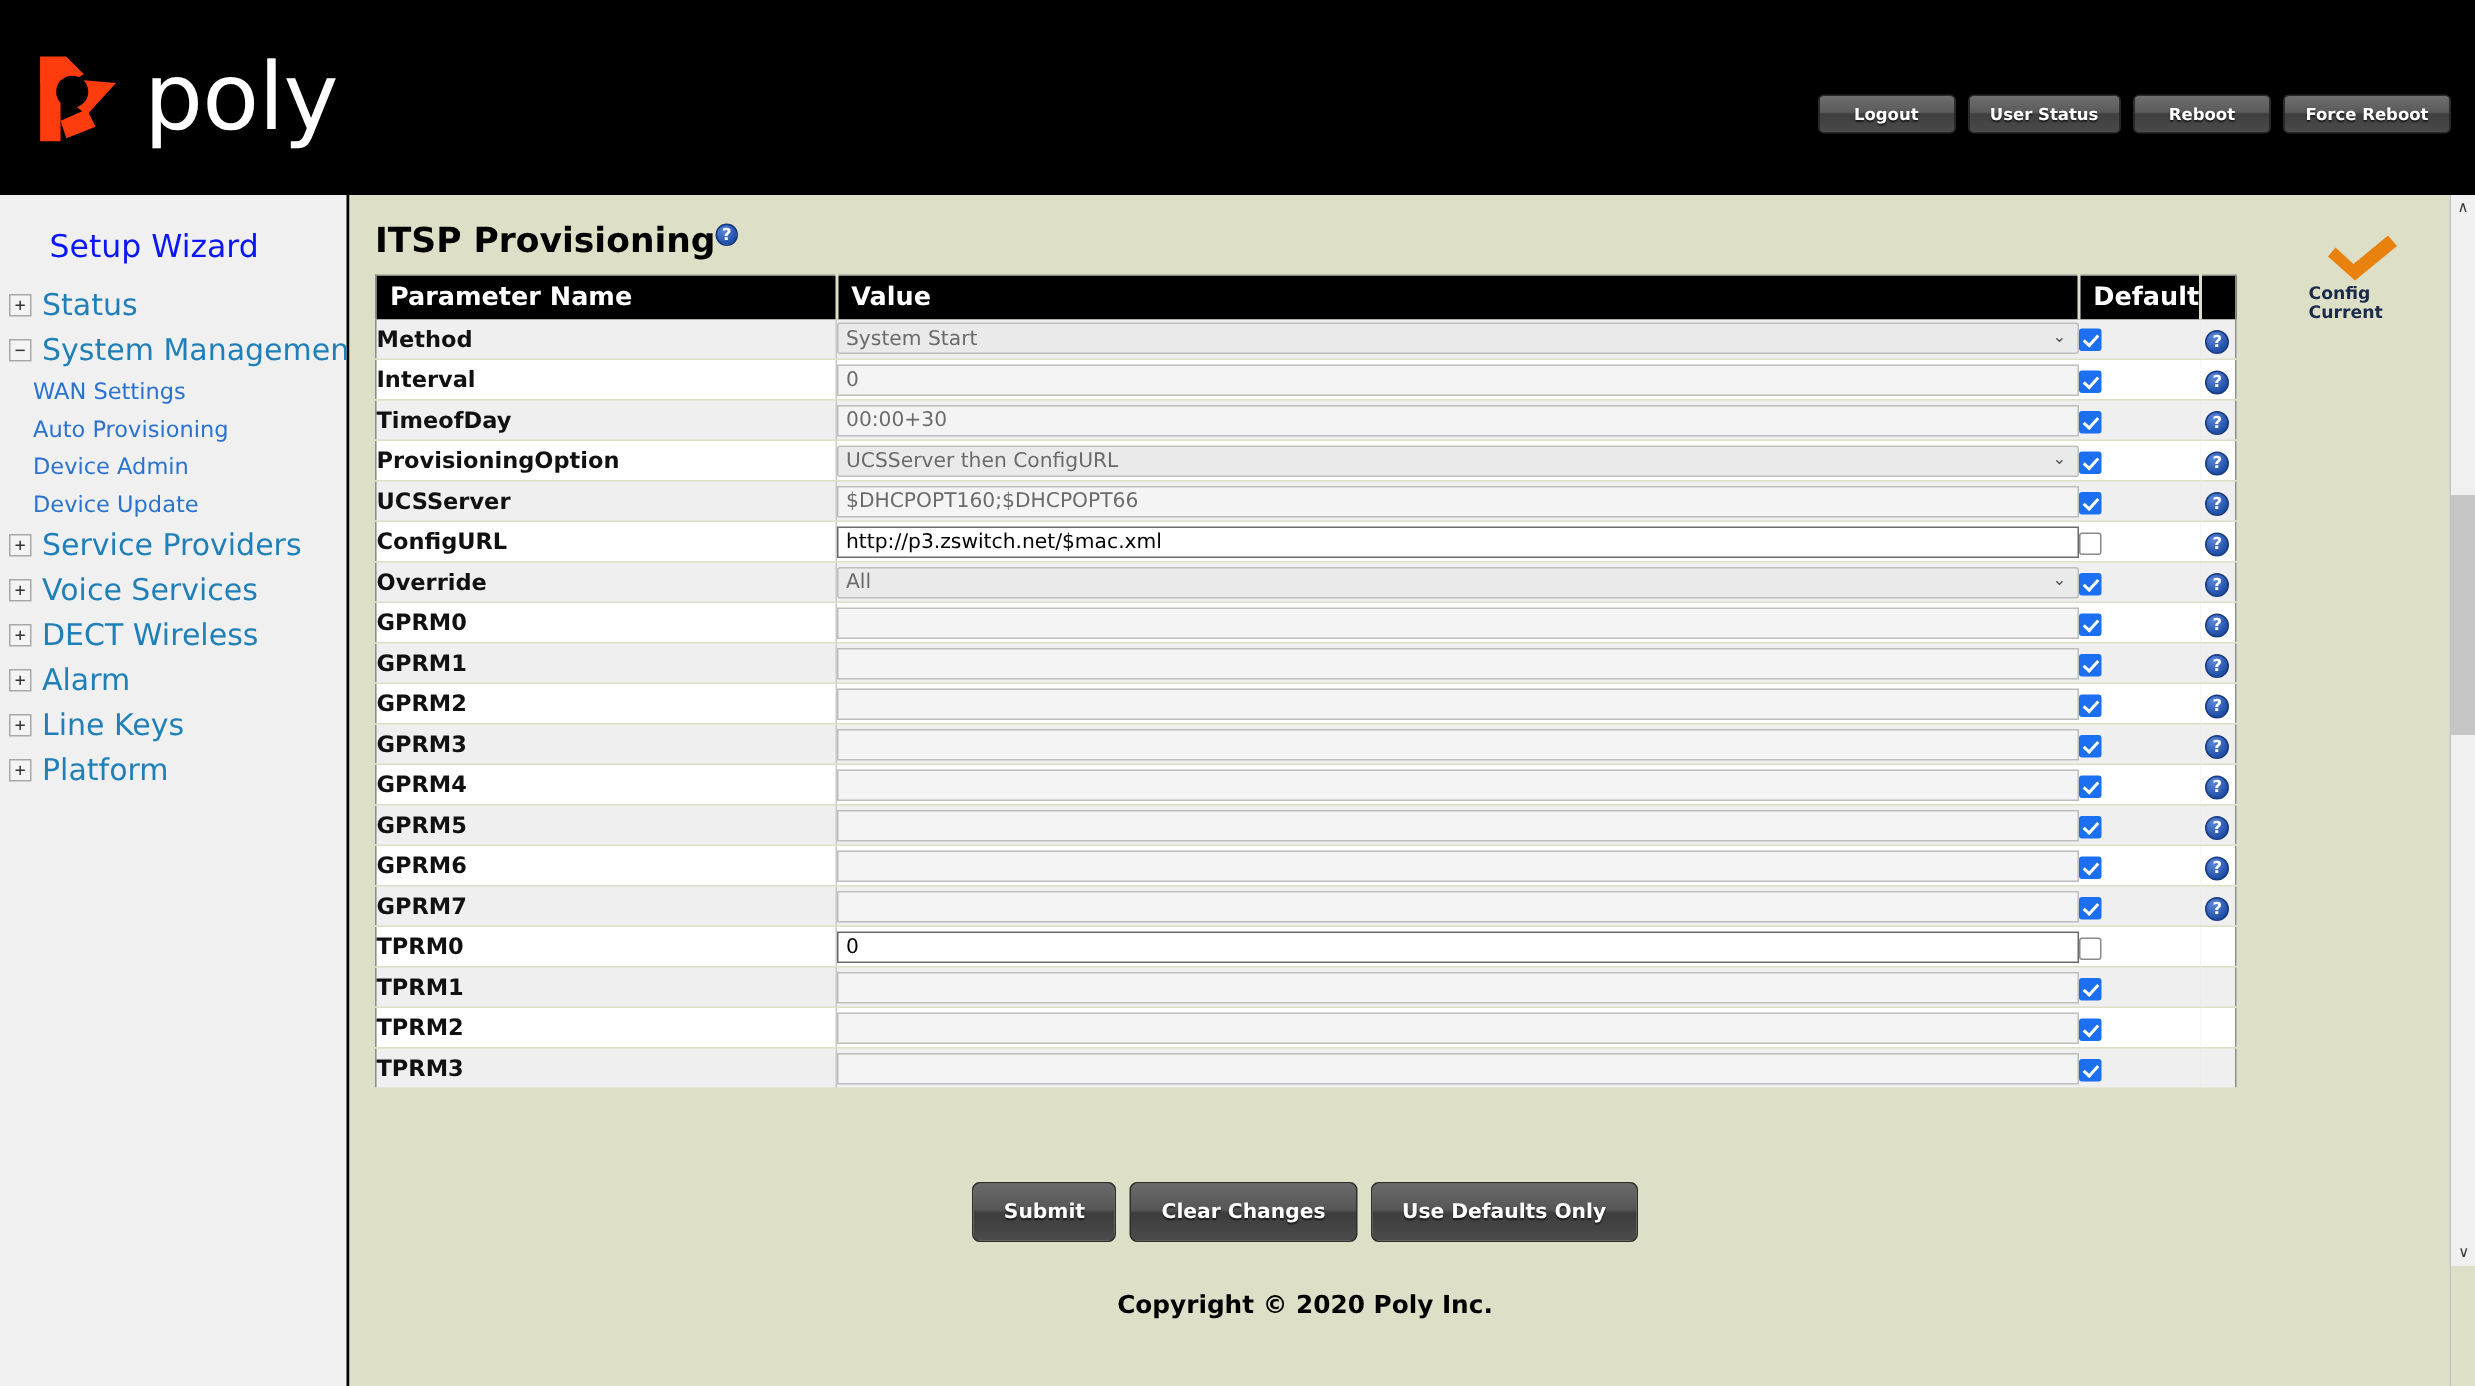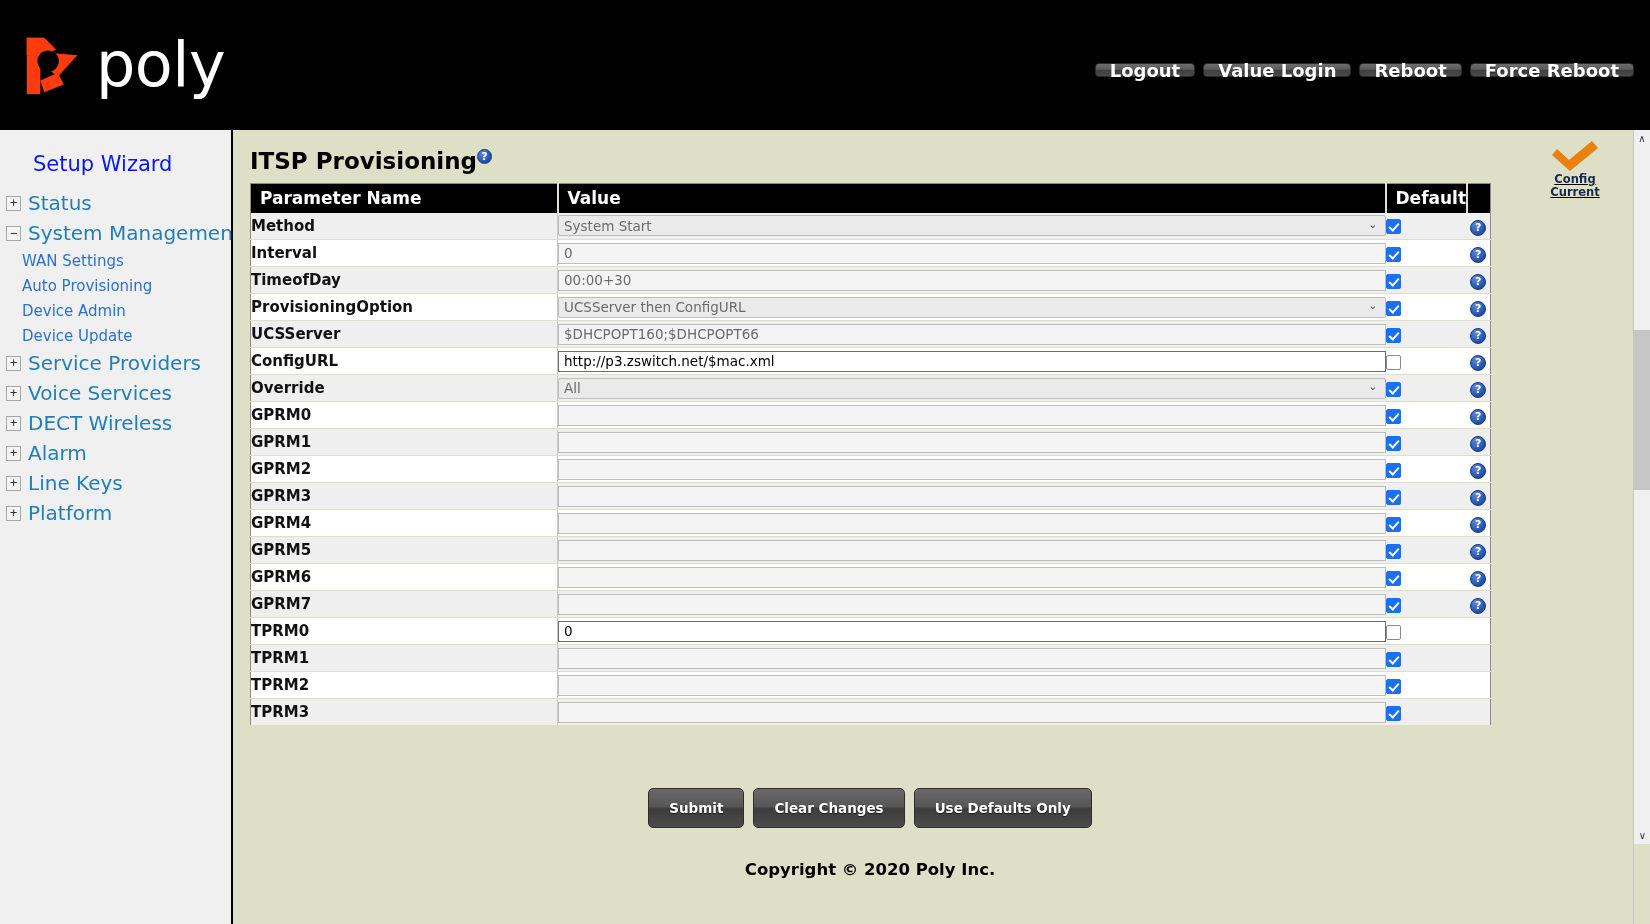--- a/index.html
+++ b/index.html
@@ -37,27 +37,27 @@
   }
   .header-buttons {
     position: absolute;
     right: 16px;
     top: 63px;
     display: flex;
     gap: 8px;
   }
   .hbtn {
     min-width: 92px;
-    height: 14px;
+    height: 26px;
     padding: 0 14px;
     border: 1px solid #2a2a2a;
     border-radius: 4px;
     background: linear-gradient(to bottom, #6e6e6e 0%, #5a5a5a 45%, #3f3f3f 50%, #4a4a4a 100%);
     color: #ffffff;
-    font-size: 18px;
+    font-size: 11px;
     font-weight: bold;
     font-family: "DejaVu Sans", sans-serif;
     display: flex;
     align-items: center;
     justify-content: center;
     cursor: pointer;
     text-shadow: 0 1px 1px rgba(0,0,0,.6);
     white-space: nowrap;
   }
 
@@ -148,26 +148,24 @@
     justify-content: center;
     margin-top: 1px;
     cursor: pointer;
     font-family: "DejaVu Sans", sans-serif;
     border: 1px solid #16367a;
   }
 
   
   .config-status {
     position: absolute;
-    top: 9px;
+    top: 25px;
     right: 22px;
     width: 72px;
-    text-align: center;
     user-select: none;
-    text-decoration: underline;
   }
   .config-check { display:block; margin: 0 auto; }
   .config-text {
     font-size: 11.5px;
     font-weight: bold;
     color: #1b2a4a;
     line-height: 1.12;
     font-family: "DejaVu Sans", sans-serif;
   }
 
@@ -384,21 +382,21 @@
       <path d="M34 26 L56 26 L40 40 L30 34 Z" fill="#ff3c0d"></path>
       <path d="M32 24 L56 26 L36 48 L26 40 Z" fill="#ff3c0d"></path>
       <path d="M18 52 L36 44 L42 56 L22 64 Z" fill="#ff3c0d"></path>
       <circle cx="26" cy="32" r="11" fill="#000000"></circle>
     </svg>
     <span class="logo-word">poly</span>
   </div>
 
   <div class="header-buttons">
     <div class="hbtn">Logout</div>
-    <div class="hbtn">Value Login</div>
+    <div class="hbtn">User Status</div>
     <div class="hbtn">Reboot</div>
     <div class="hbtn">Force Reboot</div>
   </div>
 </div>
 
 <div class="body-wrap">
 
   <div class="sidebar">
     <div class="setup-wizard">Setup Wizard</div>
 

